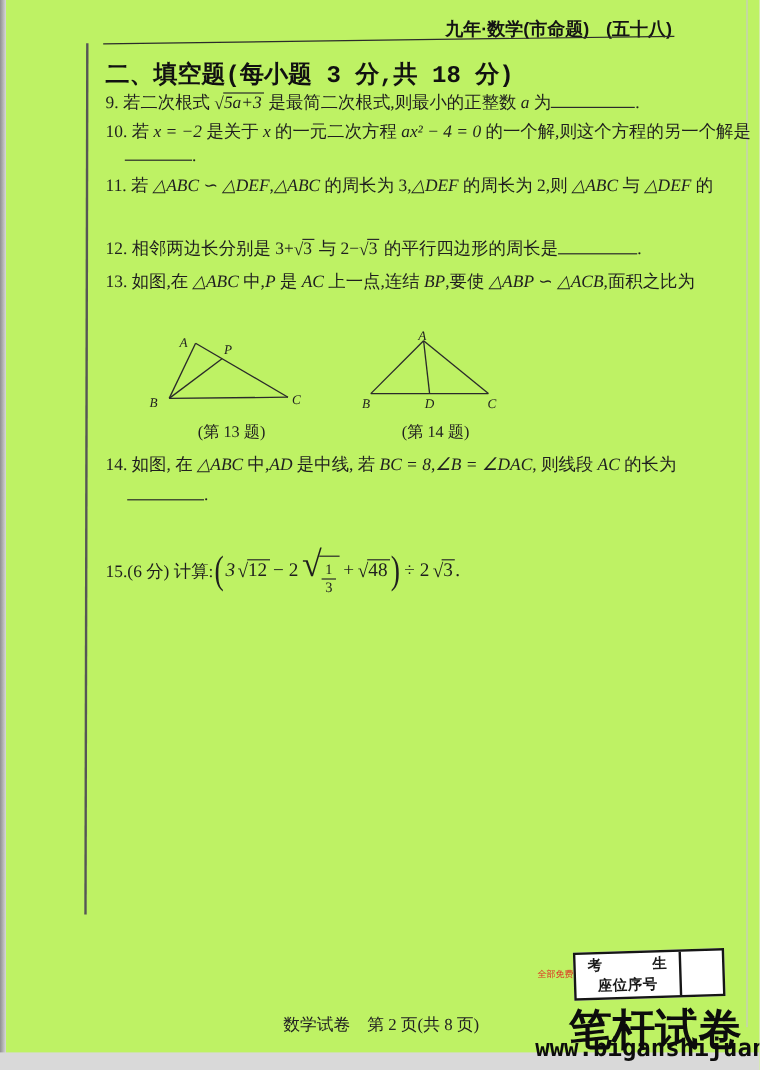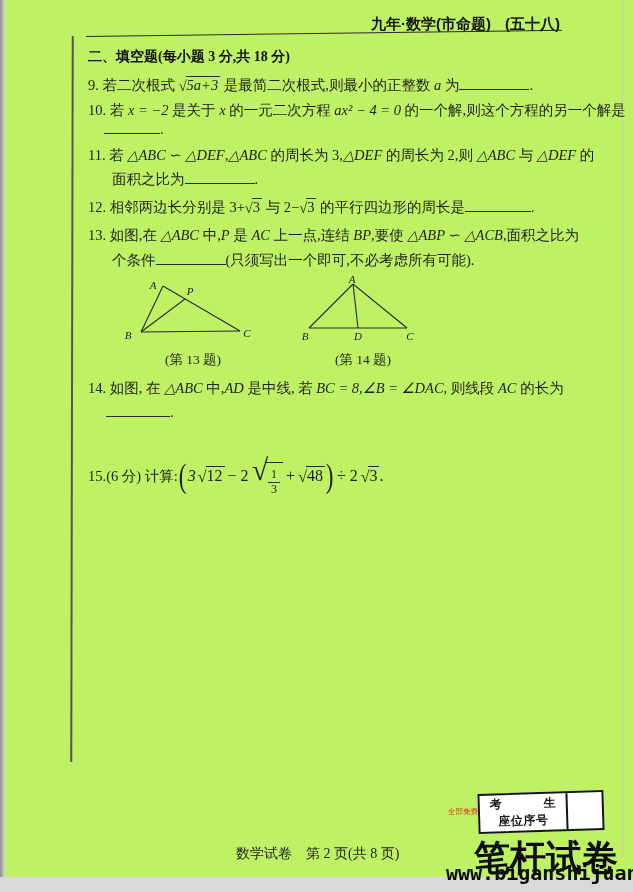--- a/index.html
+++ b/index.html
@@ -1,22 +1,22 @@
 <!DOCTYPE html>
 <html><head>
 <meta charset="utf-8">
 <style>
   html,body{margin:0;padding:0;background:#e8e8e8;}
   #page{position:relative;width:633px;height:892px;background:#bef264;overflow:hidden;
         font-family:"Liberation Serif",serif;color:#1e1e1e;}
   .abs{position:absolute;}
   .line{position:absolute;white-space:nowrap;font-size:14.5px;line-height:1.3;color:#1f1f1f;}
   .m{font-style:italic;}
-  .btitle{position:absolute;white-space:nowrap;font-family:Liberation Serif, serif;
-          font-weight:bold;font-size:14px;color:#111;}
+  .btitle{position:absolute;white-space:nowrap;font-family:Liberation Mono, monospace;
+          font-weight:bold;font-size:20px;color:#111;}
   .blank{display:inline-block;height:13px;border-bottom:1.3px solid #2a2a2a;vertical-align:baseline;}
   .rad{display:inline-block;white-space:nowrap;}
   .rs{display:inline-block;transform:translateY(0.5px);}
   .rb{border-top:1.2px solid #2a2a2a;padding:0 2px 0 1px;margin-left:-1px;}
   
   #header-title{position:absolute;left:300px;top:15px;width:260px;text-align:right;
      font-family:"Liberation Sans",sans-serif;font-weight:bold;font-size:15px;color:#141414;}
   #header-title .num{margin-left:14px;}
   #header-line{position:absolute;left:86px;top:36px;width:476px;border-top:1.6px solid #2b2b2b;
      transform:rotate(-0.75deg);transform-origin:left top;}
@@ -81,33 +81,27 @@
   <div class="line" style="left:88px;top:101px;">
     <span>10. 若 </span><span class="m">x = −2</span><span> 是关于 </span><span class="m">x</span><span> 的一元二次方程 </span><span class="m">ax² − 4 = 0</span><span> 的一个解,则这个方程的另一个解是</span>
   </div>
   <div class="line" style="left:104px;top:120px;">
     <span class="blank" style="width:56px;"></span><span>.</span>
   </div>
 
   <div class="line" style="left:88px;top:146px;">
     <span>11. 若 </span><span class="m">△ABC</span><span> ∽ </span><span class="m">△DEF</span><span>,</span><span class="m">△ABC</span><span> 的周长为 3,</span><span class="m">△DEF</span><span> 的周长为 2,则 </span><span class="m">△ABC</span><span> 与 </span><span class="m">△DEF</span><span> 的</span>
   </div>
-  <div class="line" style="left:112px;top:170px;">
-    <span>面积之比为</span><span class="blank" style="width:70px;"></span><span>.</span>
-  </div>
 
   <div class="line" style="left:88px;top:198px;">
     <span>12. 相邻两边长分别是 3+</span><span class="rad"><span class="rs">√</span><span class="rb">3</span></span><span> 与 2−</span><span class="rad"><span class="rs">√</span><span class="rb">3</span></span><span> 的平行四边形的周长是</span><span class="blank" style="width:66px;"></span><span>.</span>
   </div>
 
   <div class="line" style="left:88px;top:226px;">
     <span>13. 如图,在 </span><span class="m">△ABC</span><span> 中,</span><span class="m">P</span><span> 是 </span><span class="m">AC</span><span> 上一点,连结 </span><span class="m">BP</span><span>,要使 </span><span class="m">△ABP</span><span> ∽ </span><span class="m">△ACB</span><span>,面积之比为</span>
-  </div>
-  <div class="line" style="left:112px;top:251px;">
-    <span>个条件</span><span class="blank" style="width:70px;"></span><span>(只须写出一个即可,不必考虑所有可能).</span>
   </div>
 
   <svg class="abs" style="left:115px;top:278px;" width="140" height="66" viewBox="0 0 140 66">
     <g stroke="#2a2a2a" stroke-width="1.1" fill="none">
       <line x1="48" y1="8" x2="26" y2="54"></line>
       <line x1="26" y1="54" x2="125" y2="53"></line>
       <line x1="48" y1="8" x2="125" y2="53"></line>
       <line x1="26" y1="54" x2="70" y2="21"></line>
     </g>
     <text x="38" y="11" text-anchor="middle">A</text>

